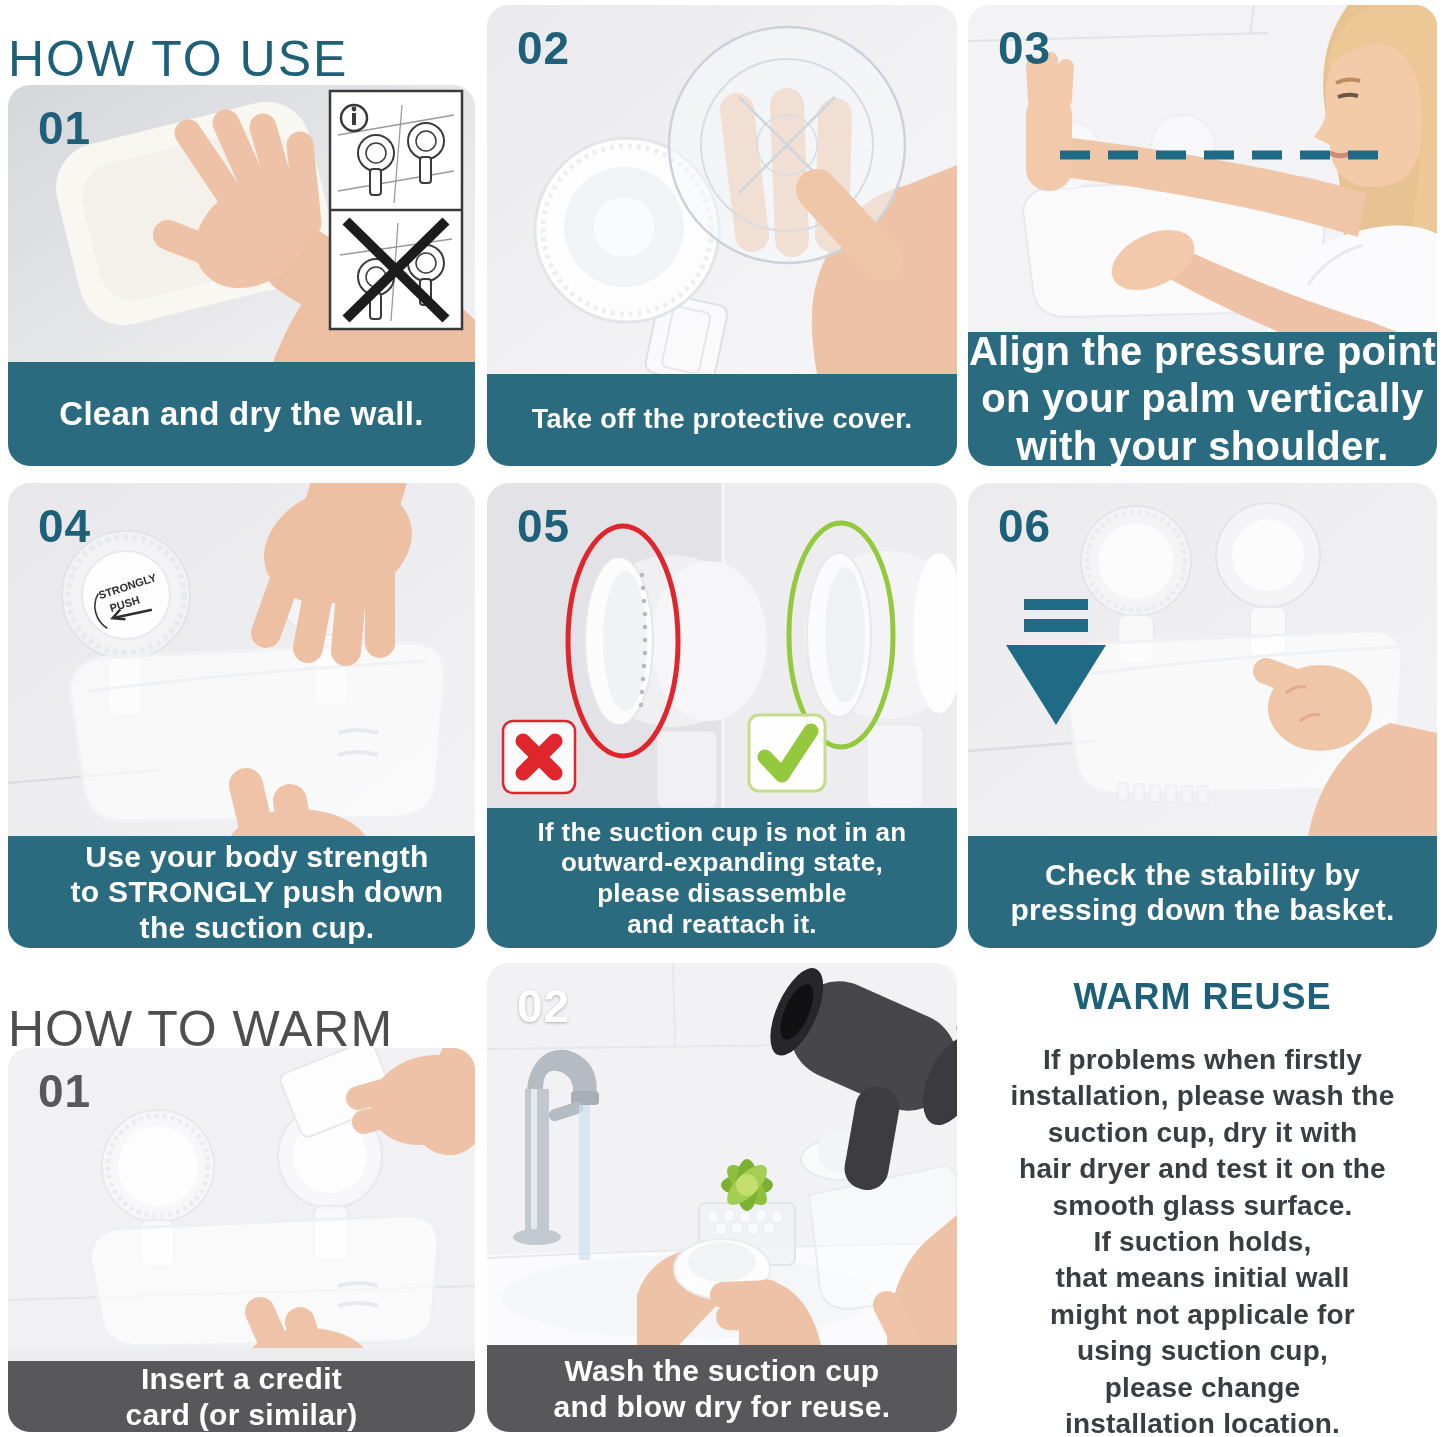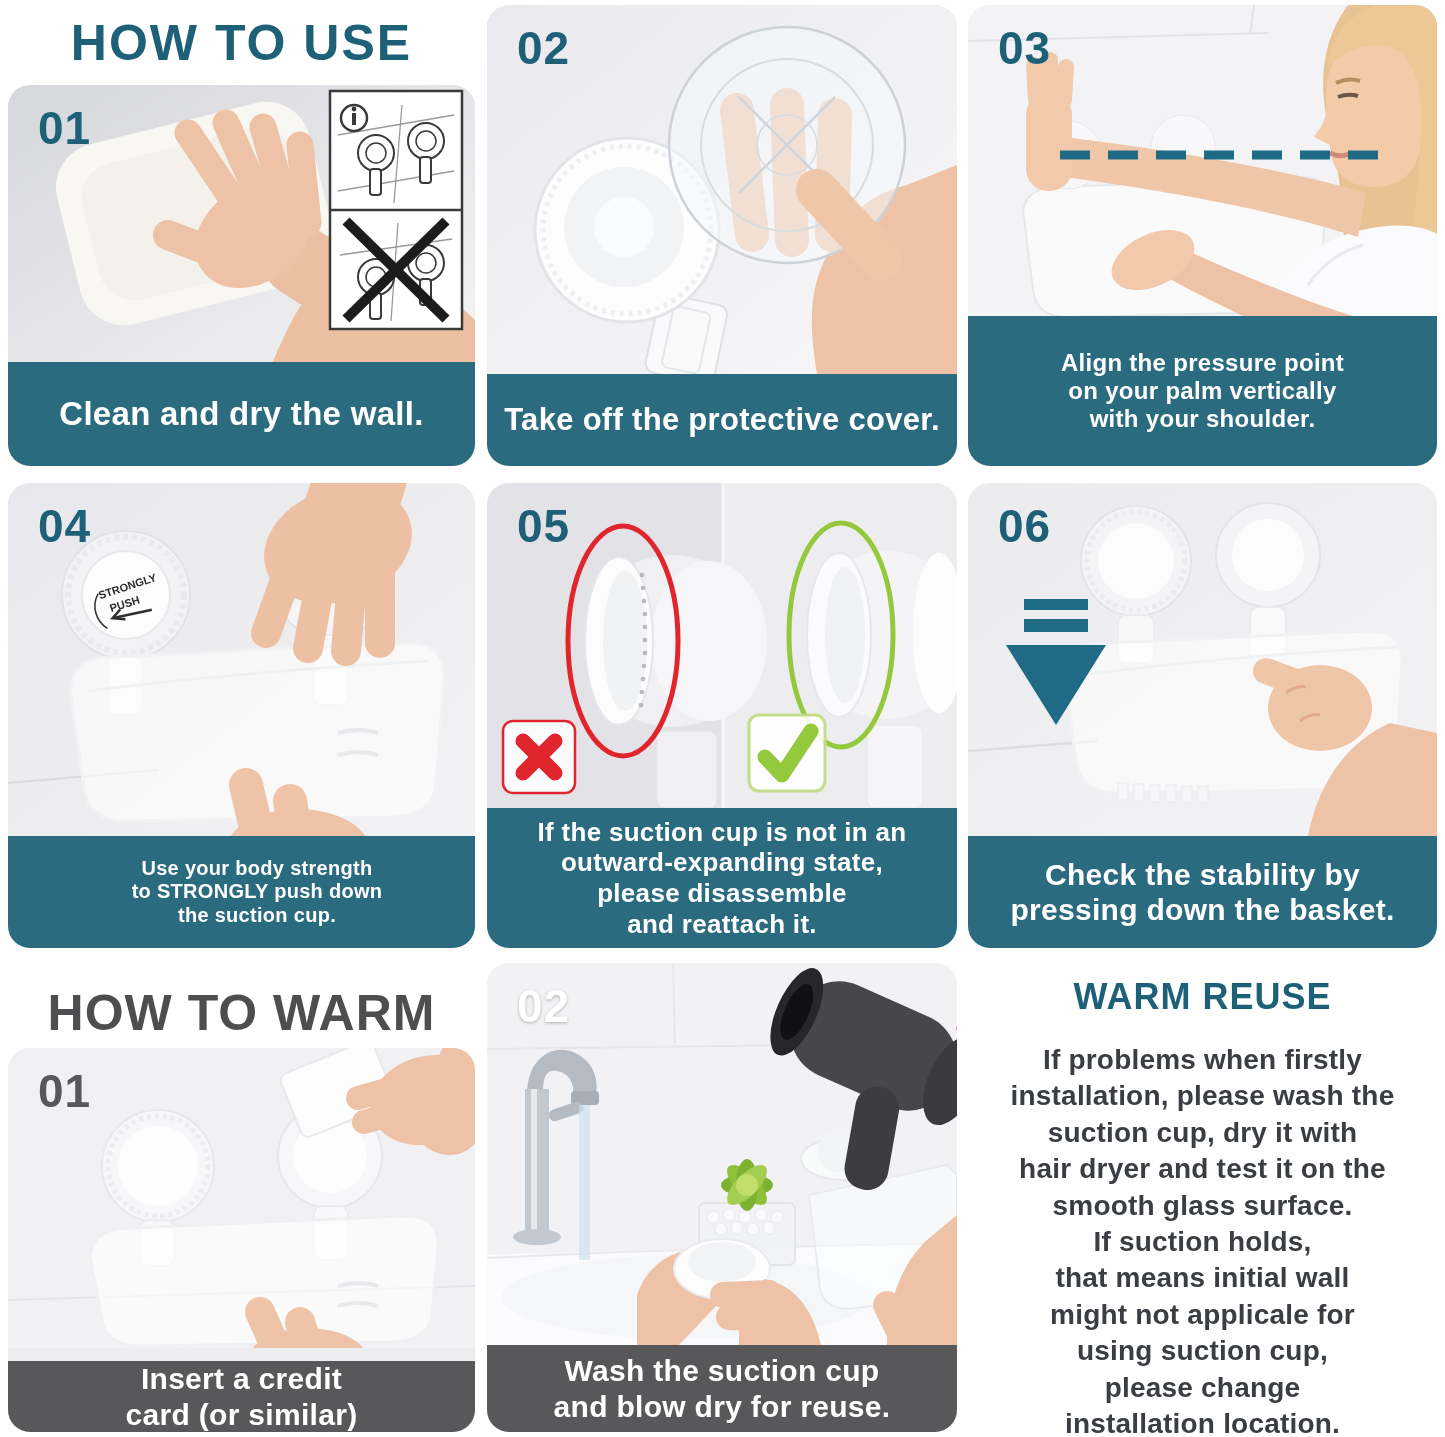--- a/index.html
+++ b/index.html
@@ -1,18 +1,18 @@
 <!DOCTYPE html>
 <html style="--c-teal_bar: #2b6b80; --c-teal_text: #1d6078; --c-teal_accent: #1f6b85; --c-gray_bar: #58585a; --c-gray_title: #4e4e50; --c-body_text: #3a3e42; --c-red: #e0262c; --c-green: #94c93d;"><head>
 <meta charset="utf-8">
 <style>
   html,body{margin:0;padding:0;background:#fff;}
   .canvas{position:relative;width:1445px;height:1437px;overflow:hidden;
           font-family:"Liberation Sans",sans-serif;background:#fff;}
-  .sec-title{position:absolute;text-align:center;font-weight:700;white-space:nowrap;}
+  .sec-title{position:absolute;text-align:left;font-weight:400;white-space:nowrap;margin-top:16px;}
   #title-use{left:8px;top:14px;width:467px;font-size:50px;letter-spacing:2px;color:var(--c-teal_text);}
   #title-reuse{left:8px;top:984px;width:467px;font-size:50px;letter-spacing:1px;color:var(--c-gray_title);}
   .panel{position:absolute;border-radius:22px;overflow:hidden;background:#ededf0;}
   .photo{position:absolute;left:0;top:0;width:100%;}
   .photo svg{display:block;}
   .caption{position:absolute;left:0;right:0;bottom:0;display:flex;align-items:center;justify-content:center;
            color:#fff;font-weight:700;text-align:center;white-space:pre-line;line-height:1.18;letter-spacing:.3px;}
   .bar-teal{background:var(--c-teal_bar);}
   .bar-gray{background:var(--c-gray_bar);}
   .stepnum{position:absolute;left:30px;top:16px;font-size:46px;font-weight:700;letter-spacing:1px;}
@@ -132,21 +132,21 @@
           <circle cx="300" cy="140" r="30" fill="none" stroke="#d7dce0" stroke-width="1.5"></circle>
           <g stroke="#cfd5da" stroke-width="2.5">
             <line x1="252" y1="92" x2="348" y2="188"></line>
               <line x1="348" y1="92" x2="252" y2="188"></line>
           </g>
         </g>
         <line x1="395" y1="255" x2="330" y2="185" stroke="#f0c6a9" stroke-width="42" stroke-linecap="round"></line>
       </svg>
     </div>
     <div class="stepnum num-teal">02</div>
-    <div class="caption bar-teal" style="height:92px;font-size:31px;">Take off the protective cover.</div>
+    <div class="caption bar-teal" style="height:92px;font-size:27px;">Take off the protective cover.</div>
   </section>
 
   <section class="panel" style="left:968px;top:5px;width:469px;height:461px;">
     <div class="photo">
       <svg width="469" height="343" viewBox="0 0 469 343">
         <rect width="469" height="343" fill="#f3f3f6"></rect>
         <g stroke="#e2e3e7" stroke-width="2">
             <line x1="0" y1="36" x2="300" y2="28"></line>
             <line x1="286" y1="0" x2="282" y2="30"></line>
           </g>
@@ -169,21 +169,21 @@
           <line x1="68" y1="95" x2="66" y2="60"></line>
             <line x1="82" y1="92" x2="82" y2="55"></line>
             <line x1="96" y1="95" x2="98" y2="62"></line>
         </g>
         <path d="M469 343 L350 343 C290 320 230 290 185 265 L202 238 C262 265 335 297 404 317 Z" fill="#eec2a6"></path>
         <ellipse cx="185" cy="255" rx="44" ry="26" fill="#f2c9ab" transform="rotate(-25 185 255)"></ellipse>
         <line x1="92" y1="150" x2="418" y2="150" style="stroke:var(--c-teal_accent)" stroke-width="9" stroke-dasharray="30 18"></line>
       </svg>
     </div>
     <div class="stepnum num-teal">03</div>
-    <div class="caption bar-teal" style="height:150px;font-size:24px;">Align the pressure point
+    <div class="caption bar-teal" style="height:134px;font-size:40px;">Align the pressure point
 on your palm vertically
 with your shoulder.</div>
   </section>
 
   <section class="panel" style="left:8px;top:483px;width:467px;height:465px;">
     <div class="photo">
       <svg width="467" height="353" viewBox="0 0 467 353">
         <defs>
             <linearGradient id="p4bg" x1="0" y1="0" x2="1" y2="1">
           <stop offset="0" stop-color="#e8e8ec"></stop>
@@ -225,21 +225,21 @@
           </g>
         </g>
         <ellipse cx="290" cy="368" rx="72" ry="42" fill="#efc3a7"></ellipse>
         <g stroke="#efc3a7" stroke-width="34" stroke-linecap="round">
           <line x1="250" y1="353" x2="238" y2="302"></line>
             <line x1="288" y1="353" x2="282" y2="318"></line>
         </g>
       </svg>
     </div>
     <div class="stepnum num-teal">04</div>
-    <div class="caption bar-teal" style="height:112px;font-size:20px;padding-left:31px;">Use your body strength
+    <div class="caption bar-teal" style="height:112px;font-size:30px;padding-left:31px;">Use your body strength
 to STRONGLY push down
 the suction cup.</div>
   </section>
 
   <section class="panel" style="left:487px;top:483px;width:470px;height:465px;">
     <div class="photo">
       <svg width="470" height="325" viewBox="0 0 470 325">
         <rect width="236" height="325" fill="#e3e3e7"></rect>
           <rect x="236" width="234" height="325" fill="#ededf0"></rect>
         <line x1="236" y1="0" x2="236" y2="325" stroke="#f6f6f8" stroke-width="3"></line>

